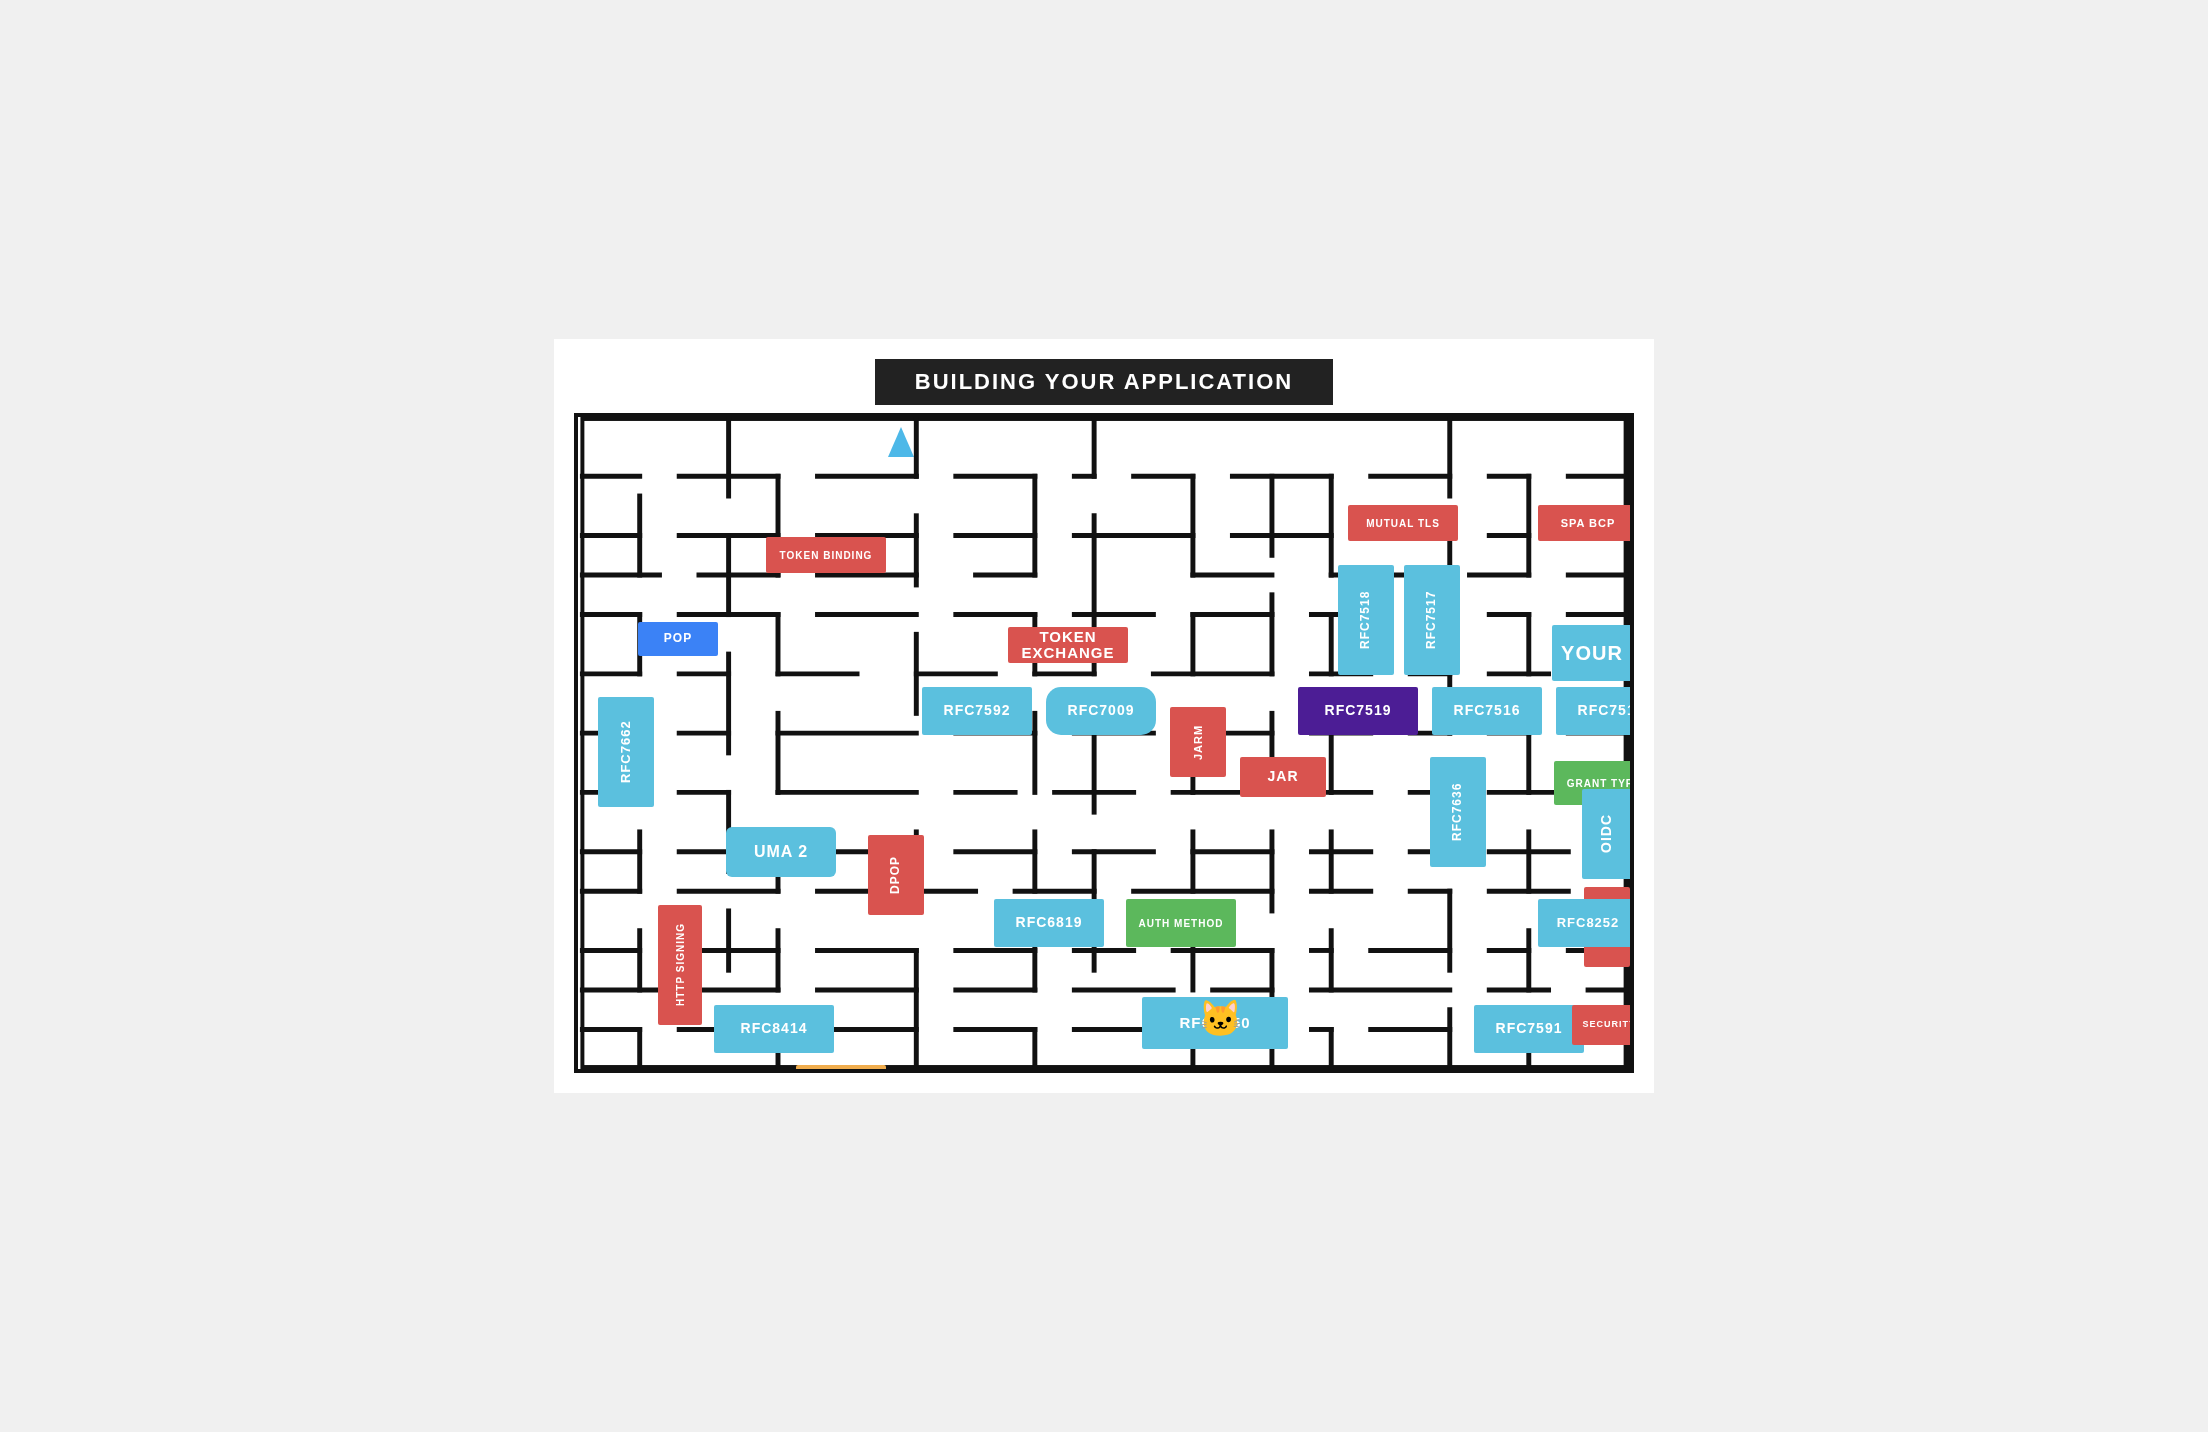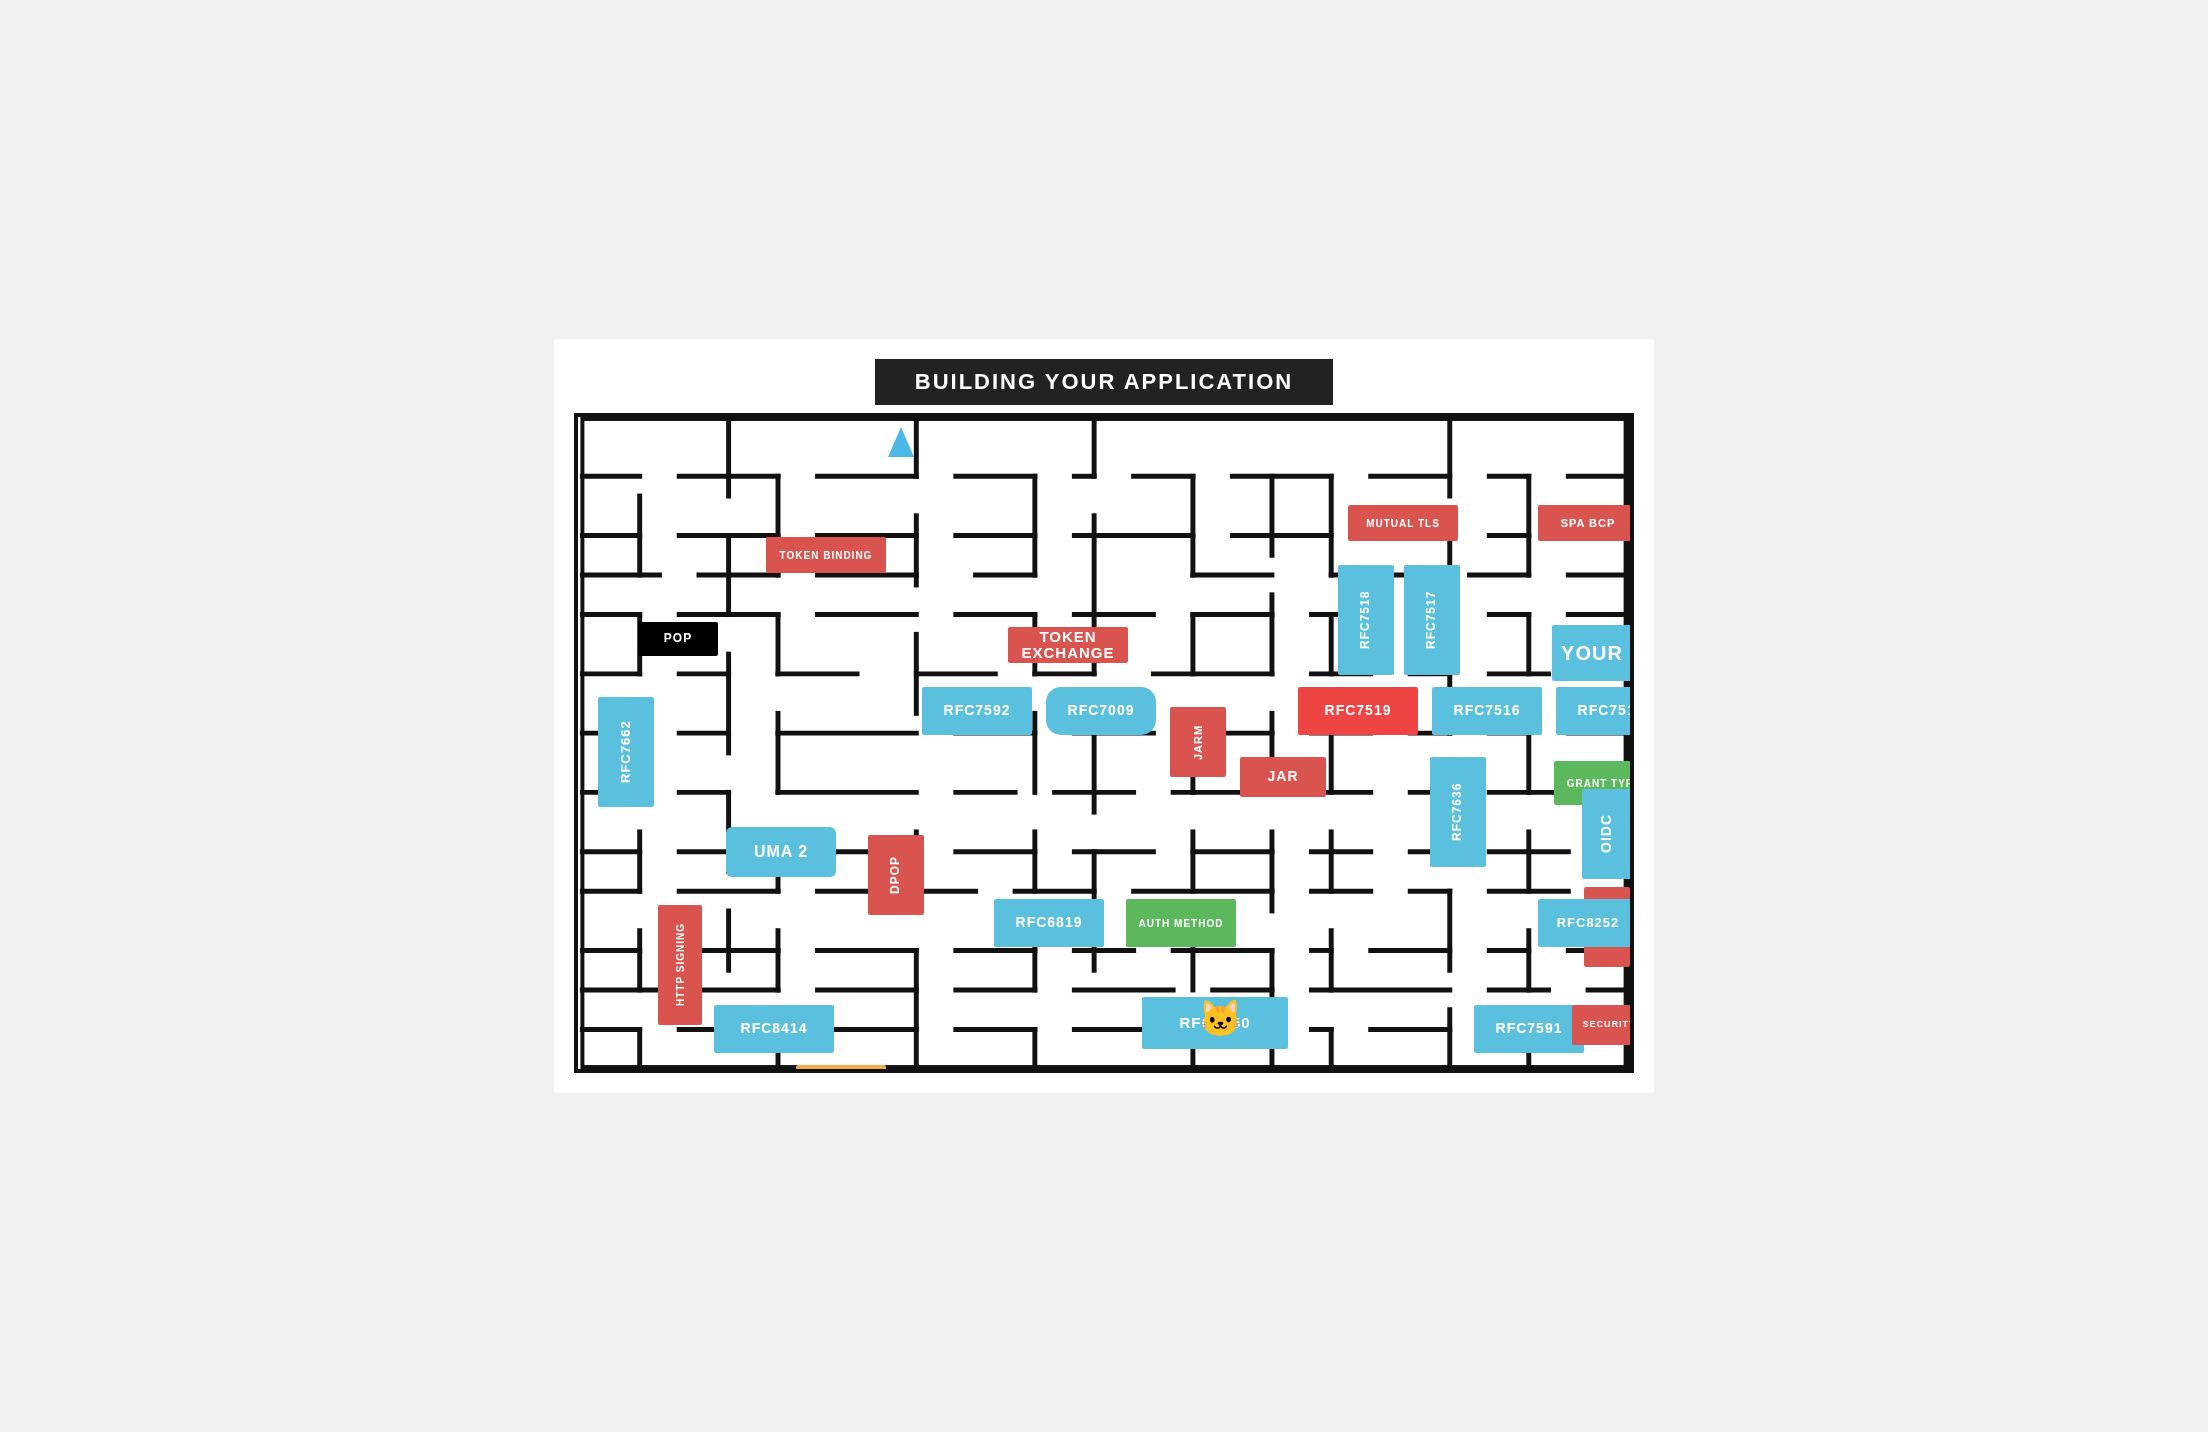--- a/index.html
+++ b/index.html
@@ -277,40 +277,40 @@
       <line x1="500" y1="620" x2="600" y2="620"></line>
       <line x1="640" y1="620" x2="700" y2="620"></line>
       <line x1="740" y1="620" x2="760" y2="620"></line>
       <line x1="800" y1="620" x2="880" y2="620"></line>
       <line x1="920" y1="620" x2="960" y2="620"></line>
       <line x1="1000" y1="620" x2="1058" y2="620"></line>
     </svg>
 
     <div id="labels-container">
         <div class="label" style="left: 188px; top: 120px; width: 120px; height: 36px; background: rgb(217, 83, 79); font-size: 10px; padding: 4px;">TOKEN BINDING</div>
-        <div class="label" style="left: 60px; top: 205px; width: 80px; height: 34px; background: #000000; font-size: 12px; padding: 8px;">POP</div>
+        <div class="label" style="left: 60px; top: 205px; width: 80px; height: 34px; background: #3b82f6; font-size: 12px; padding: 8px;">POP</div>
         <div class="label" style="left: 430px; top: 210px; width: 120px; height: 36px; background: rgb(217, 83, 79); font-size: 15px; padding: 4px;">TOKEN EXCHANGE</div>
         <div class="label" style="left: 344px; top: 270px; width: 110px; height: 48px; background: rgb(91, 192, 222); font-size: 14px; padding: 4px;">RFC7592</div>
         <div class="label" style="left: 468px; top: 270px; width: 110px; height: 48px; background: rgb(91, 192, 222); font-size: 14px; padding: 4px; border-radius: 15px;">RFC7009</div>
         <div class="label" style="left: 592px; top: 290px; width: 56px; height: 70px; background: rgb(217, 83, 79); font-size: 11px; padding: 4px; writing-mode: vertical-rl; text-orientation: mixed; transform: rotate(180deg); letter-spacing: 1px;">JARM</div>
         <div class="label" style="left: 662px; top: 340px; width: 86px; height: 40px; background: rgb(217, 83, 79); font-size: 14px; padding: 4px;">JAR</div>
         <div class="label" style="left: 20px; top: 280px; width: 56px; height: 110px; background: rgb(91, 192, 222); font-size: 13px; padding: 4px; writing-mode: vertical-rl; text-orientation: mixed; transform: rotate(180deg); letter-spacing: 1px;">RFC7662</div>
         <div class="label" style="left: 148px; top: 410px; width: 110px; height: 50px; background: rgb(91, 192, 222); font-size: 16px; padding: 4px; border-radius: 6px;">UMA 2</div>
         <div class="label" style="left: 290px; top: 418px; width: 56px; height: 80px; background: rgb(217, 83, 79); font-size: 12px; padding: 4px; writing-mode: vertical-rl; text-orientation: mixed; transform: rotate(180deg); letter-spacing: 1px;">DPOP</div>
         <div class="label" style="left: 80px; top: 488px; width: 44px; height: 120px; background: rgb(217, 83, 79); font-size: 10px; padding: 4px; writing-mode: vertical-rl; text-orientation: mixed; transform: rotate(180deg); letter-spacing: 1px;">HTTP SIGNING</div>
         <div class="label" style="left: 416px; top: 482px; width: 110px; height: 48px; background: rgb(91, 192, 222); font-size: 14px; padding: 4px;">RFC6819</div>
         <div class="label" style="left: 548px; top: 482px; width: 110px; height: 48px; background: rgb(92, 184, 92); font-size: 10px; padding: 4px;">AUTH METHOD</div>
         <div class="label" style="left: 136px; top: 588px; width: 120px; height: 48px; background: rgb(91, 192, 222); font-size: 14px; padding: 4px;">RFC8414</div>
         <div class="label" style="left: 218px; top: 648px; width: 90px; height: 40px; background: rgb(240, 173, 78); font-size: 14px; padding: 4px;">CSRF</div>
         <div class="label" style="left: 564px; top: 580px; width: 146px; height: 52px; background: rgb(91, 192, 222); font-size: 15px; padding: 4px;">RFC6750</div>
         <div class="label" style="left: 770px; top: 88px; width: 110px; height: 36px; background: rgb(217, 83, 79); font-size: 10px; padding: 4px;">MUTUAL TLS</div>
         <div class="label" style="left: 960px; top: 88px; width: 100px; height: 36px; background: rgb(217, 83, 79); font-size: 11px; padding: 4px;">SPA BCP</div>
         <div class="label" style="left: 760px; top: 148px; width: 56px; height: 110px; background: rgb(91, 192, 222); font-size: 12px; padding: 4px; writing-mode: vertical-rl; text-orientation: mixed; transform: rotate(180deg); letter-spacing: 1px;">RFC7518</div>
         <div class="label" style="left: 826px; top: 148px; width: 56px; height: 110px; background: rgb(91, 192, 222); font-size: 12px; padding: 4px; writing-mode: vertical-rl; text-orientation: mixed; transform: rotate(180deg); letter-spacing: 1px;">RFC7517</div>
-        <div class="label" style="left: 720px; top: 270px; width: 120px; height: 48px; background: #ef4444; font-size: 14px; padding: 4px;">RFC7519</div>
+        <div class="label" style="left: 720px; top: 270px; width: 120px; height: 48px; background: #4c1d95; font-size: 14px; padding: 4px;">RFC7519</div>
         <div class="label" style="left: 854px; top: 270px; width: 110px; height: 48px; background: rgb(91, 192, 222); font-size: 14px; padding: 4px;">RFC7516</div>
         <div class="label" style="left: 978px; top: 270px; width: 110px; height: 48px; background: rgb(91, 192, 222); font-size: 14px; padding: 4px;">RFC7515</div>
         <div class="label" style="left: 974px; top: 208px; width: 80px; height: 56px; background: rgb(91, 192, 222); font-size: 20px; padding: 4px;">YOUR</div>
         <div class="label" style="left: 852px; top: 340px; width: 56px; height: 110px; background: rgb(91, 192, 222); font-size: 12px; padding: 4px; writing-mode: vertical-rl; text-orientation: mixed; transform: rotate(180deg); letter-spacing: 1px;">RFC7636</div>
         <div class="label" style="left: 976px; top: 344px; width: 100px; height: 44px; background: rgb(92, 184, 92); font-size: 10px; padding: 4px;">GRANT TYPE</div>
         <div class="label" style="left: 1004px; top: 372px; width: 50px; height: 90px; background: rgb(91, 192, 222); font-size: 14px; padding: 4px; writing-mode: vertical-rl; text-orientation: mixed; transform: rotate(180deg); letter-spacing: 1px;">OIDC</div>
         <div class="label" style="left: 1006px; top: 470px; width: 46px; height: 80px; background: rgb(217, 83, 79); font-size: 12px; padding: 4px; writing-mode: vertical-rl; text-orientation: mixed; transform: rotate(180deg); letter-spacing: 1px;">CIBA</div>
         <div class="label" style="left: 960px; top: 482px; width: 100px; height: 48px; background: rgb(91, 192, 222); font-size: 13px; padding: 4px;">RFC8252</div>
         <div class="label" style="left: 896px; top: 588px; width: 110px; height: 48px; background: rgb(91, 192, 222); font-size: 14px; padding: 4px;">RFC7591</div>
         <div class="label" style="left: 994px; top: 588px; width: 100px; height: 40px; background: rgb(217, 83, 79); font-size: 9px; padding: 4px;">SECURITY BCP</div>

